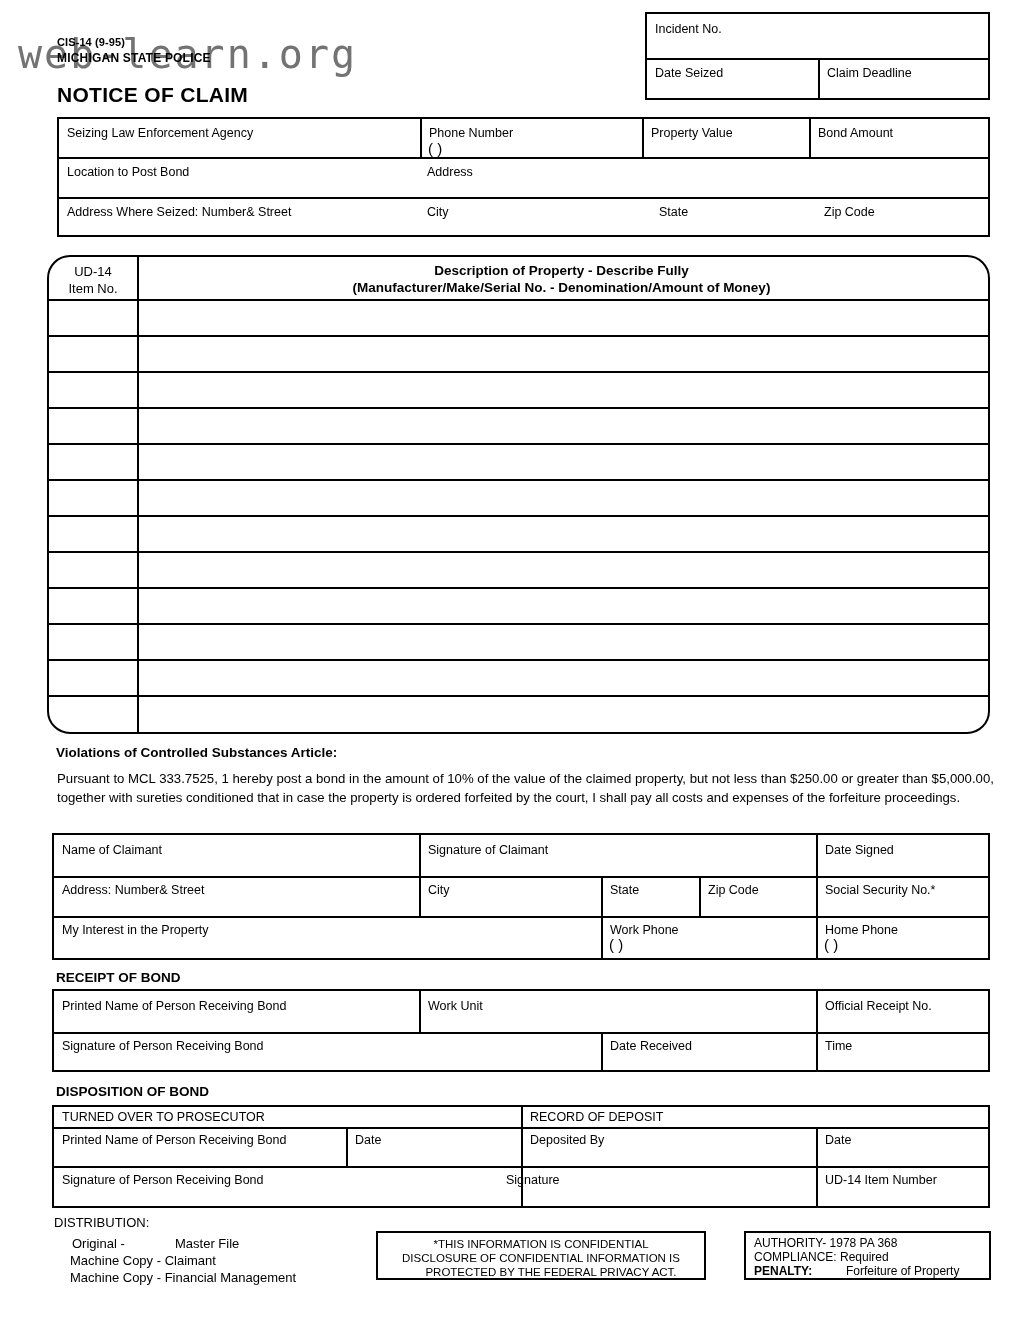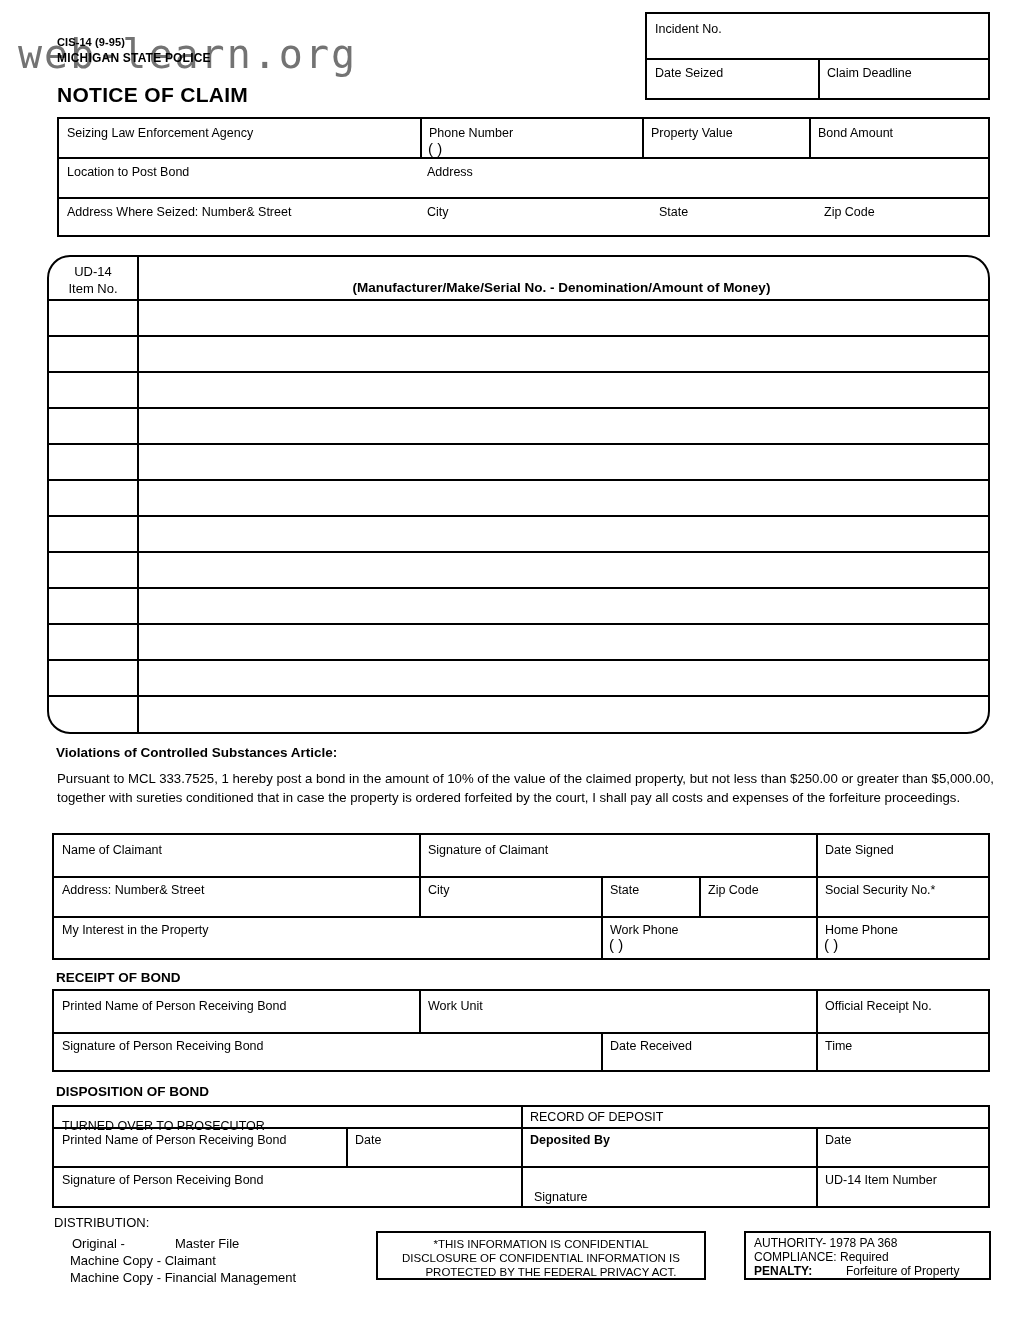--- a/index.html
+++ b/index.html
@@ -152,20 +152,21 @@
 
   <div class="box" id="prop-table">
 
     <div class="hline" style="left:0;top:42px;width:939px;"></div>
 
     <div class="vline" style="left:88px;top:0;height:475px;"></div>
 
     <div class="prop-item-no" style="left:0;top:6px;width:88px;">UD-14</div>
     <div class="prop-item-no" style="left:0;top:23px;width:88px;">Item No.</div>
 
+    <div class="prop-hdr-title" style="left:88px;top:5px;width:849px;">Description of Property - Describe Fully</div>
     <div class="prop-hdr-title" style="left:88px;top:22px;width:849px;">(Manufacturer/Make/Serial No. - Denomination/Amount of Money)</div>
 
     <div class="hline" style="left:0;top:78px;width:939px;"></div>
     <div class="hline" style="left:0;top:114px;width:939px;"></div>
     <div class="hline" style="left:0;top:150px;width:939px;"></div>
     <div class="hline" style="left:0;top:186px;width:939px;"></div>
     <div class="hline" style="left:0;top:222px;width:939px;"></div>
     <div class="hline" style="left:0;top:258px;width:939px;"></div>
     <div class="hline" style="left:0;top:294px;width:939px;"></div>
     <div class="hline" style="left:0;top:330px;width:939px;"></div>
@@ -228,30 +229,30 @@
 
   <div class="sec-head" style="left:56px;top:1084px;">DISPOSITION OF BOND</div>
   <div class="box" id="disp-table">
     <div class="hline" style="left:0;top:20px;width:934px;"></div>
     <div class="hline" style="left:0;top:59px;width:934px;"></div>
 
     <div class="vline" style="left:467px;top:0;height:99px;"></div>
     <div class="vline" style="left:292px;top:20px;height:39px;"></div>
     <div class="vline" style="left:762px;top:20px;height:79px;"></div>
 
-    <div class="lbl" style="left:8px;top:12px;">TURNED OVER TO PROSECUTOR</div>
+    <div class="lbl" style="left:8px;top:3px;">TURNED OVER TO PROSECUTOR</div>
     <div class="lbl" style="left:476px;top:3px;">RECORD OF DEPOSIT</div>
 
     <div class="lbl" style="left:8px;top:26px;">Printed Name of Person Receiving Bond</div>
     <div class="lbl" style="left:301px;top:26px;">Date</div>
-    <div class="lbl" style="left:476px;top:26px;font-weight:bold;">Deposited By</div>
+    <div class="lbl" style="left:476px;top:26px;">Deposited By</div>
     <div class="lbl" style="left:771px;top:26px;">Date</div>
 
     <div class="lbl" style="left:8px;top:66px;">Signature of Person Receiving Bond</div>
-    <div class="lbl" style="left:480px;top:66px;margin-top:17px;">Signature</div>
+    <div class="lbl" style="left:452px;top:66px;">Signature</div>
     <div class="lbl" style="left:771px;top:66px;">UD-14 Item Number</div>
   </div>
 
   <div class="foot-line" style="left:54px;top:1213px;">DISTRIBUTION:</div>
   <div class="foot-line" style="left:72px;top:1234px;">Original -</div>
   <div class="foot-line" style="left:175px;top:1234px;">Master File</div>
   <div class="foot-line" style="left:70px;top:1251px;">Machine Copy - Claimant</div>
   <div class="foot-line" style="left:70px;top:1268px;">Machine Copy - Financial Management</div>
 
   <div class="box" id="confid-box">

